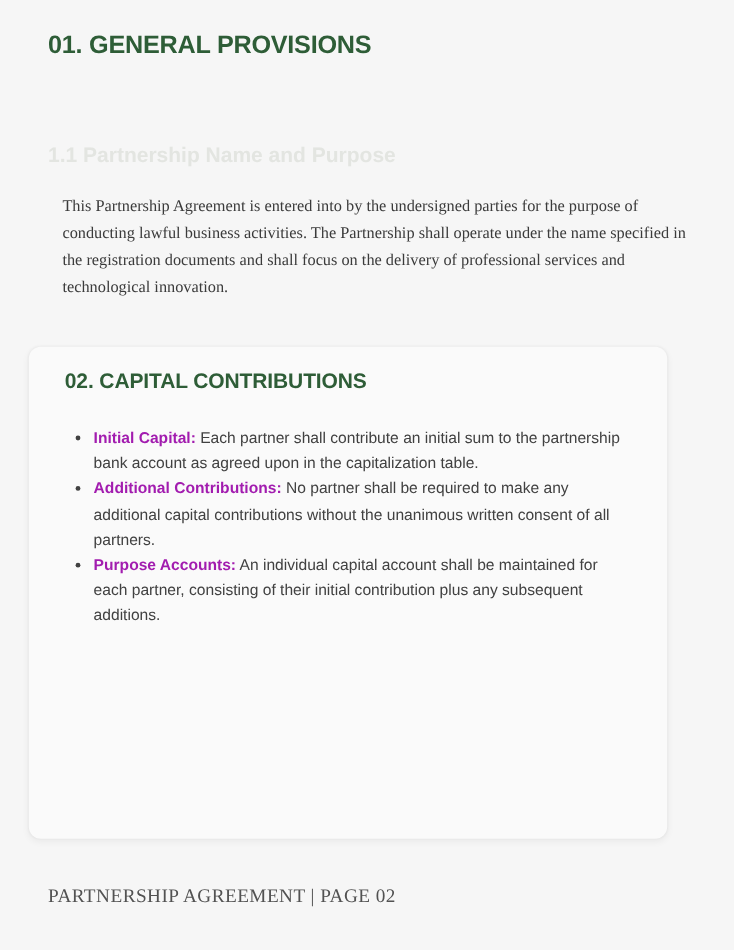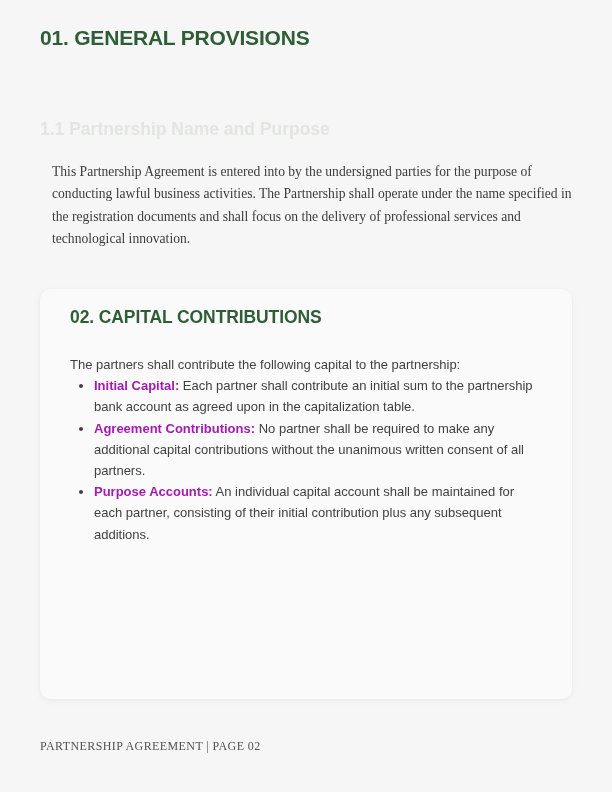--- a/index.html
+++ b/index.html
@@ -33,21 +33,21 @@
     position: absolute;
     left: 52px; top: 161px;
     width: 535px;
     font-family: "Liberation Serif", serif;
     font-size: 13.6px;
     line-height: 22.3px;
     color: #3b3b3b;
   }
   .card {
     position: absolute;
-    left: 40px; top: 289px;
+    left: 24px; top: 289px;
     width: 532px; height: 410px;
     box-sizing: border-box;
     background: #fafafa;
     border-radius: 10px;
     box-shadow: 0 2px 6px rgba(0,0,0,0.05), 0 0 2px rgba(0,0,0,0.04);
     padding: 18px 30px 0 30px;
   }
   .card-title {
     margin: 0 0 26px 0;
     font-size: 17.5px;
@@ -64,45 +64,44 @@
   .bullet-list {
     margin: 0;
     padding-left: 24px;
   }
   .bullet-list li { margin: 0; }
   .bullet-label { font-weight: bold; color: #a21caf; }
   .footer {
     position: absolute;
     left: 40px; top: 739px;
     font-family: "Liberation Serif", serif;
-    font-size: 12px;
+    font-size: 16px;
     letter-spacing: 0.4px;
     color: #525252;
   }
 </style>
 </head>
 <body>
 
 <div class="page">
 
   <div class="h1-title">01. GENERAL PROVISIONS</div>
 
   <div class="h2-faint">1.1 Partnership Name and Purpose</div>
 
   <div class="intro-paragraph">This Partnership Agreement is entered into by the undersigned parties for the purpose of conducting lawful business activities. The Partnership shall operate under the name specified in the registration documents and shall focus on the delivery of professional services and technological innovation.</div>
 
   <div class="card">
     <h2 class="card-title">02. CAPITAL CONTRIBUTIONS</h2>
 
     <div class="card-body">
-      <p>The partners shall contribute the following capital to the partnership:</p>
 
       <ul class="bullet-list">
         <li><span class="bullet-label">Initial Capital:</span><span> Each partner shall contribute an initial sum to the partnership bank account as agreed upon in the capitalization table.</span></li>
-        <li><span class="bullet-label">Agreement Contributions:</span><span> No partner shall be required to make any additional capital contributions without the unanimous written consent of all partners.</span></li>
+        <li><span class="bullet-label">Additional Contributions:</span><span> No partner shall be required to make any additional capital contributions without the unanimous written consent of all partners.</span></li>
         <li><span class="bullet-label">Purpose Accounts:</span><span> An individual capital account shall be maintained for each partner, consisting of their initial contribution plus any subsequent additions.</span></li>
       </ul>
 
     </div>
   </div>
 
   <div class="footer">PARTNERSHIP AGREEMENT | PAGE 02</div>
 
 </div>
 

